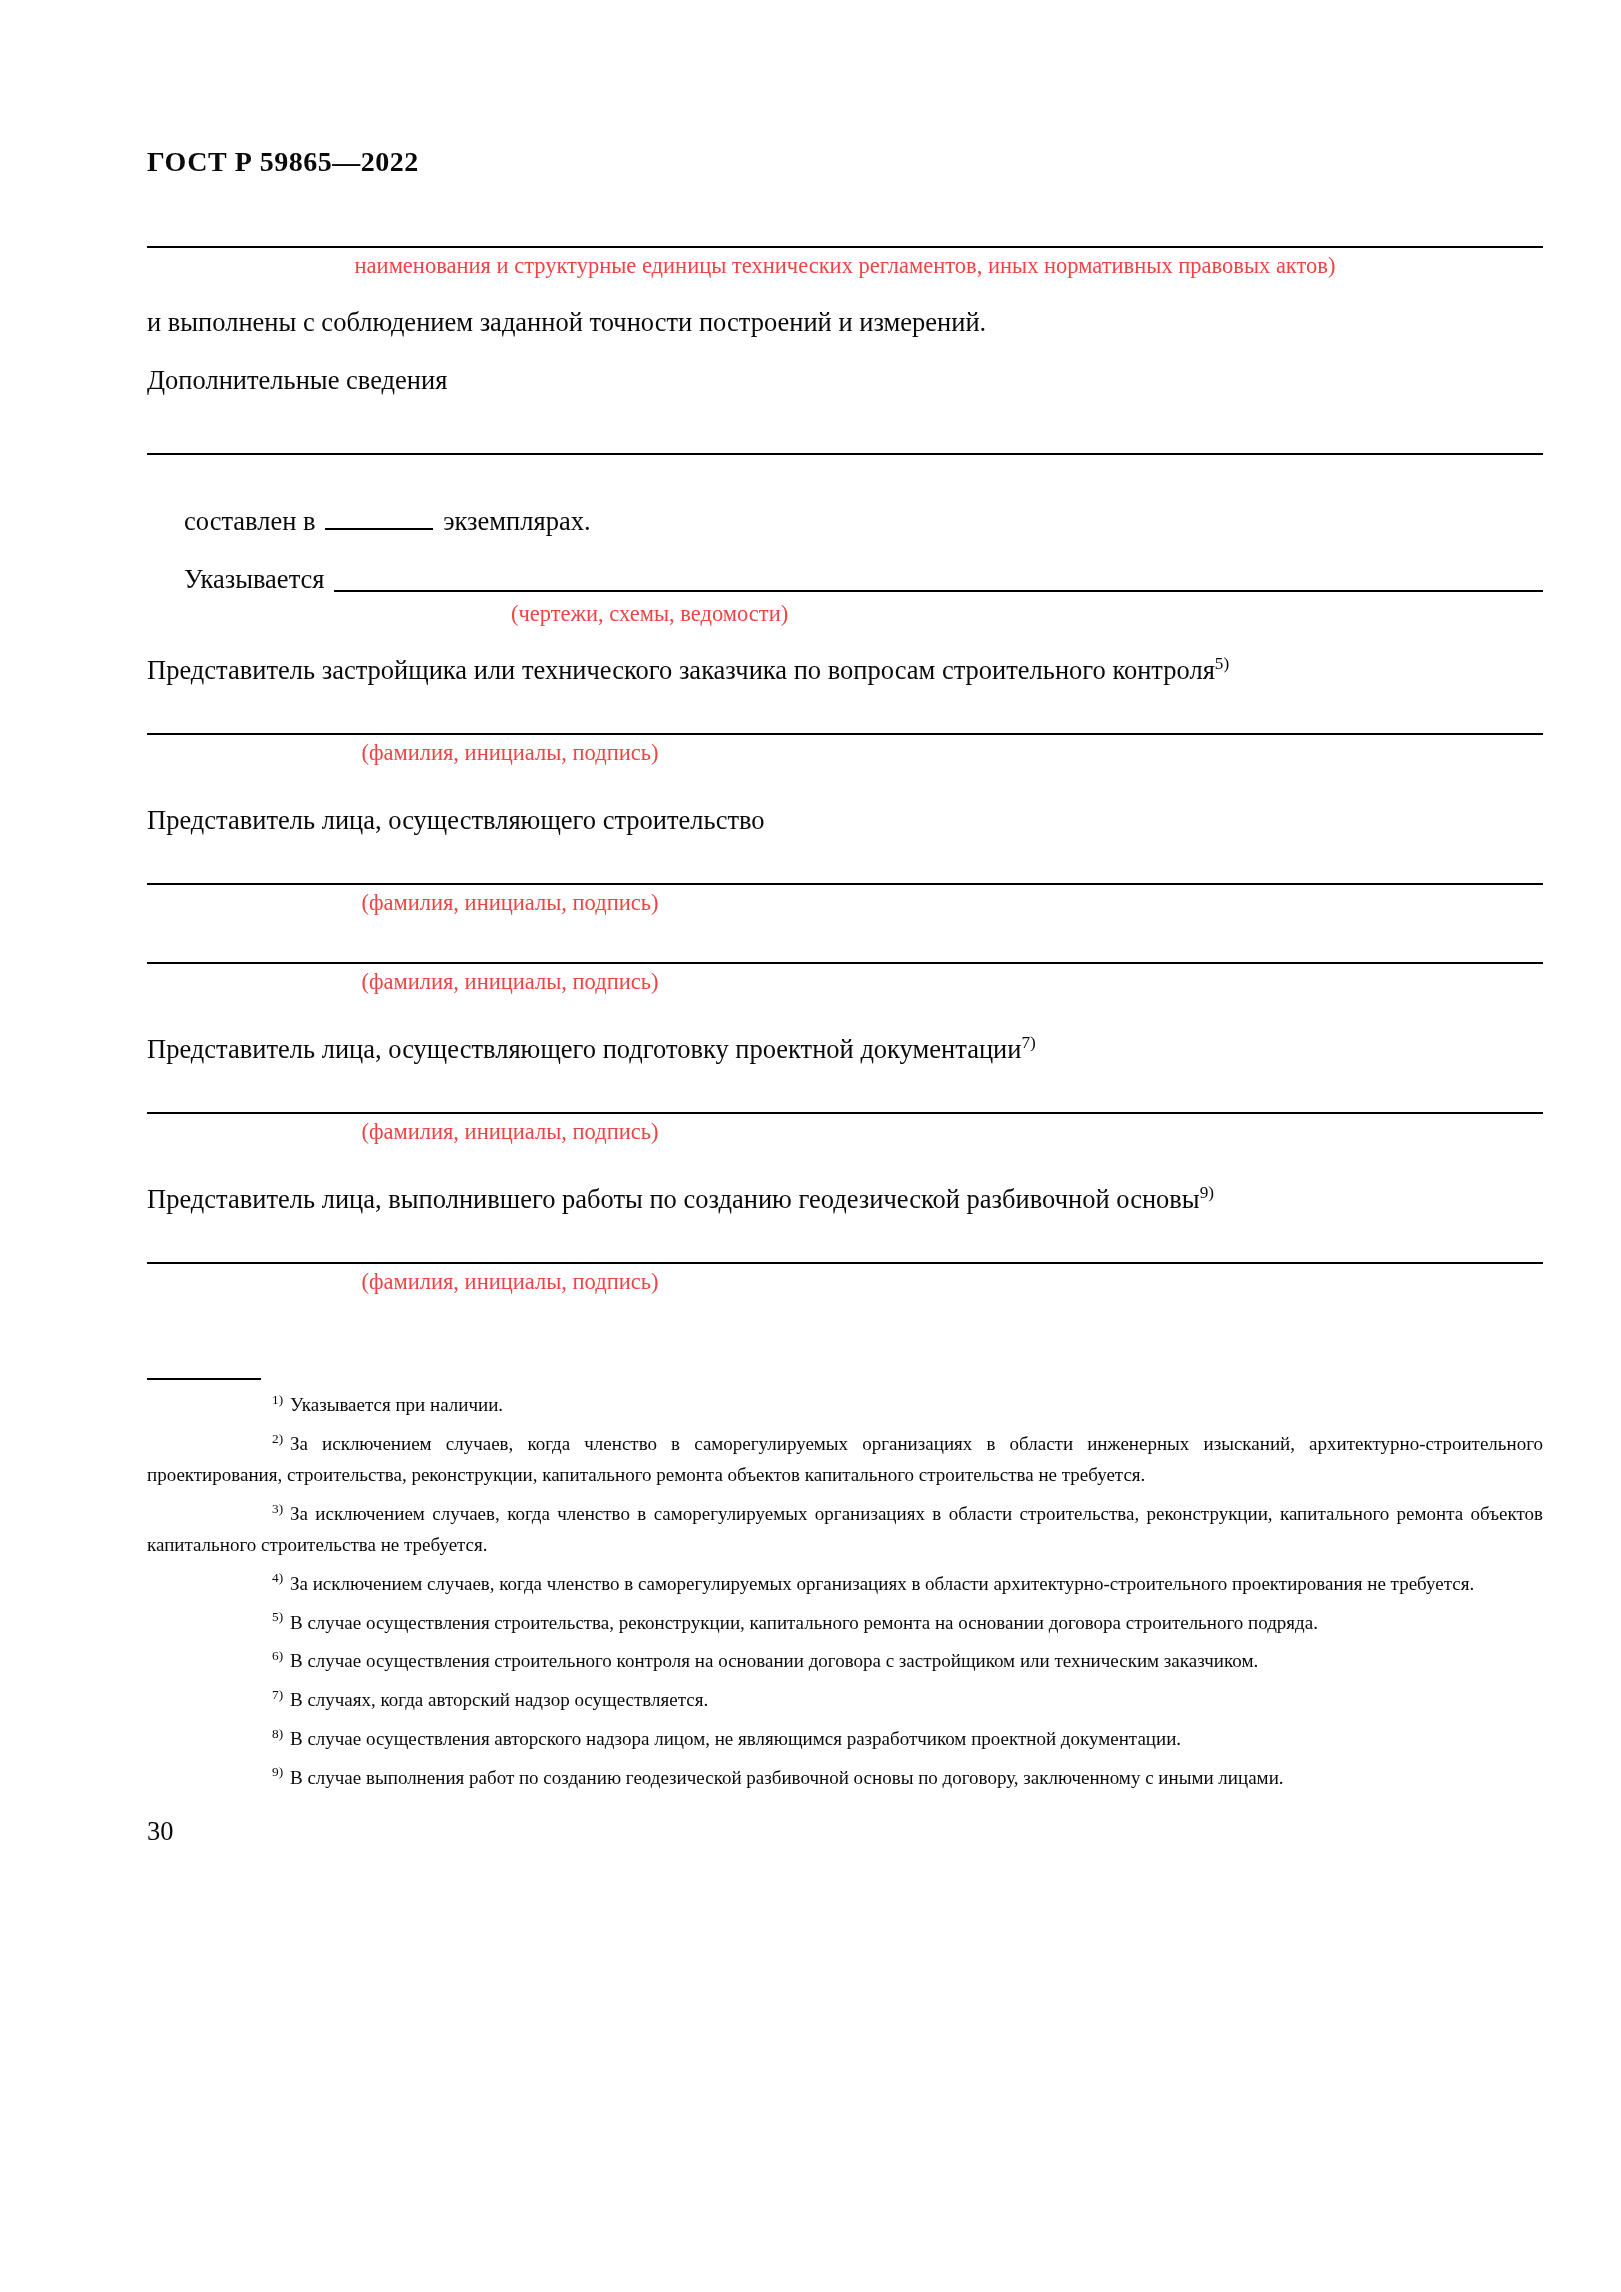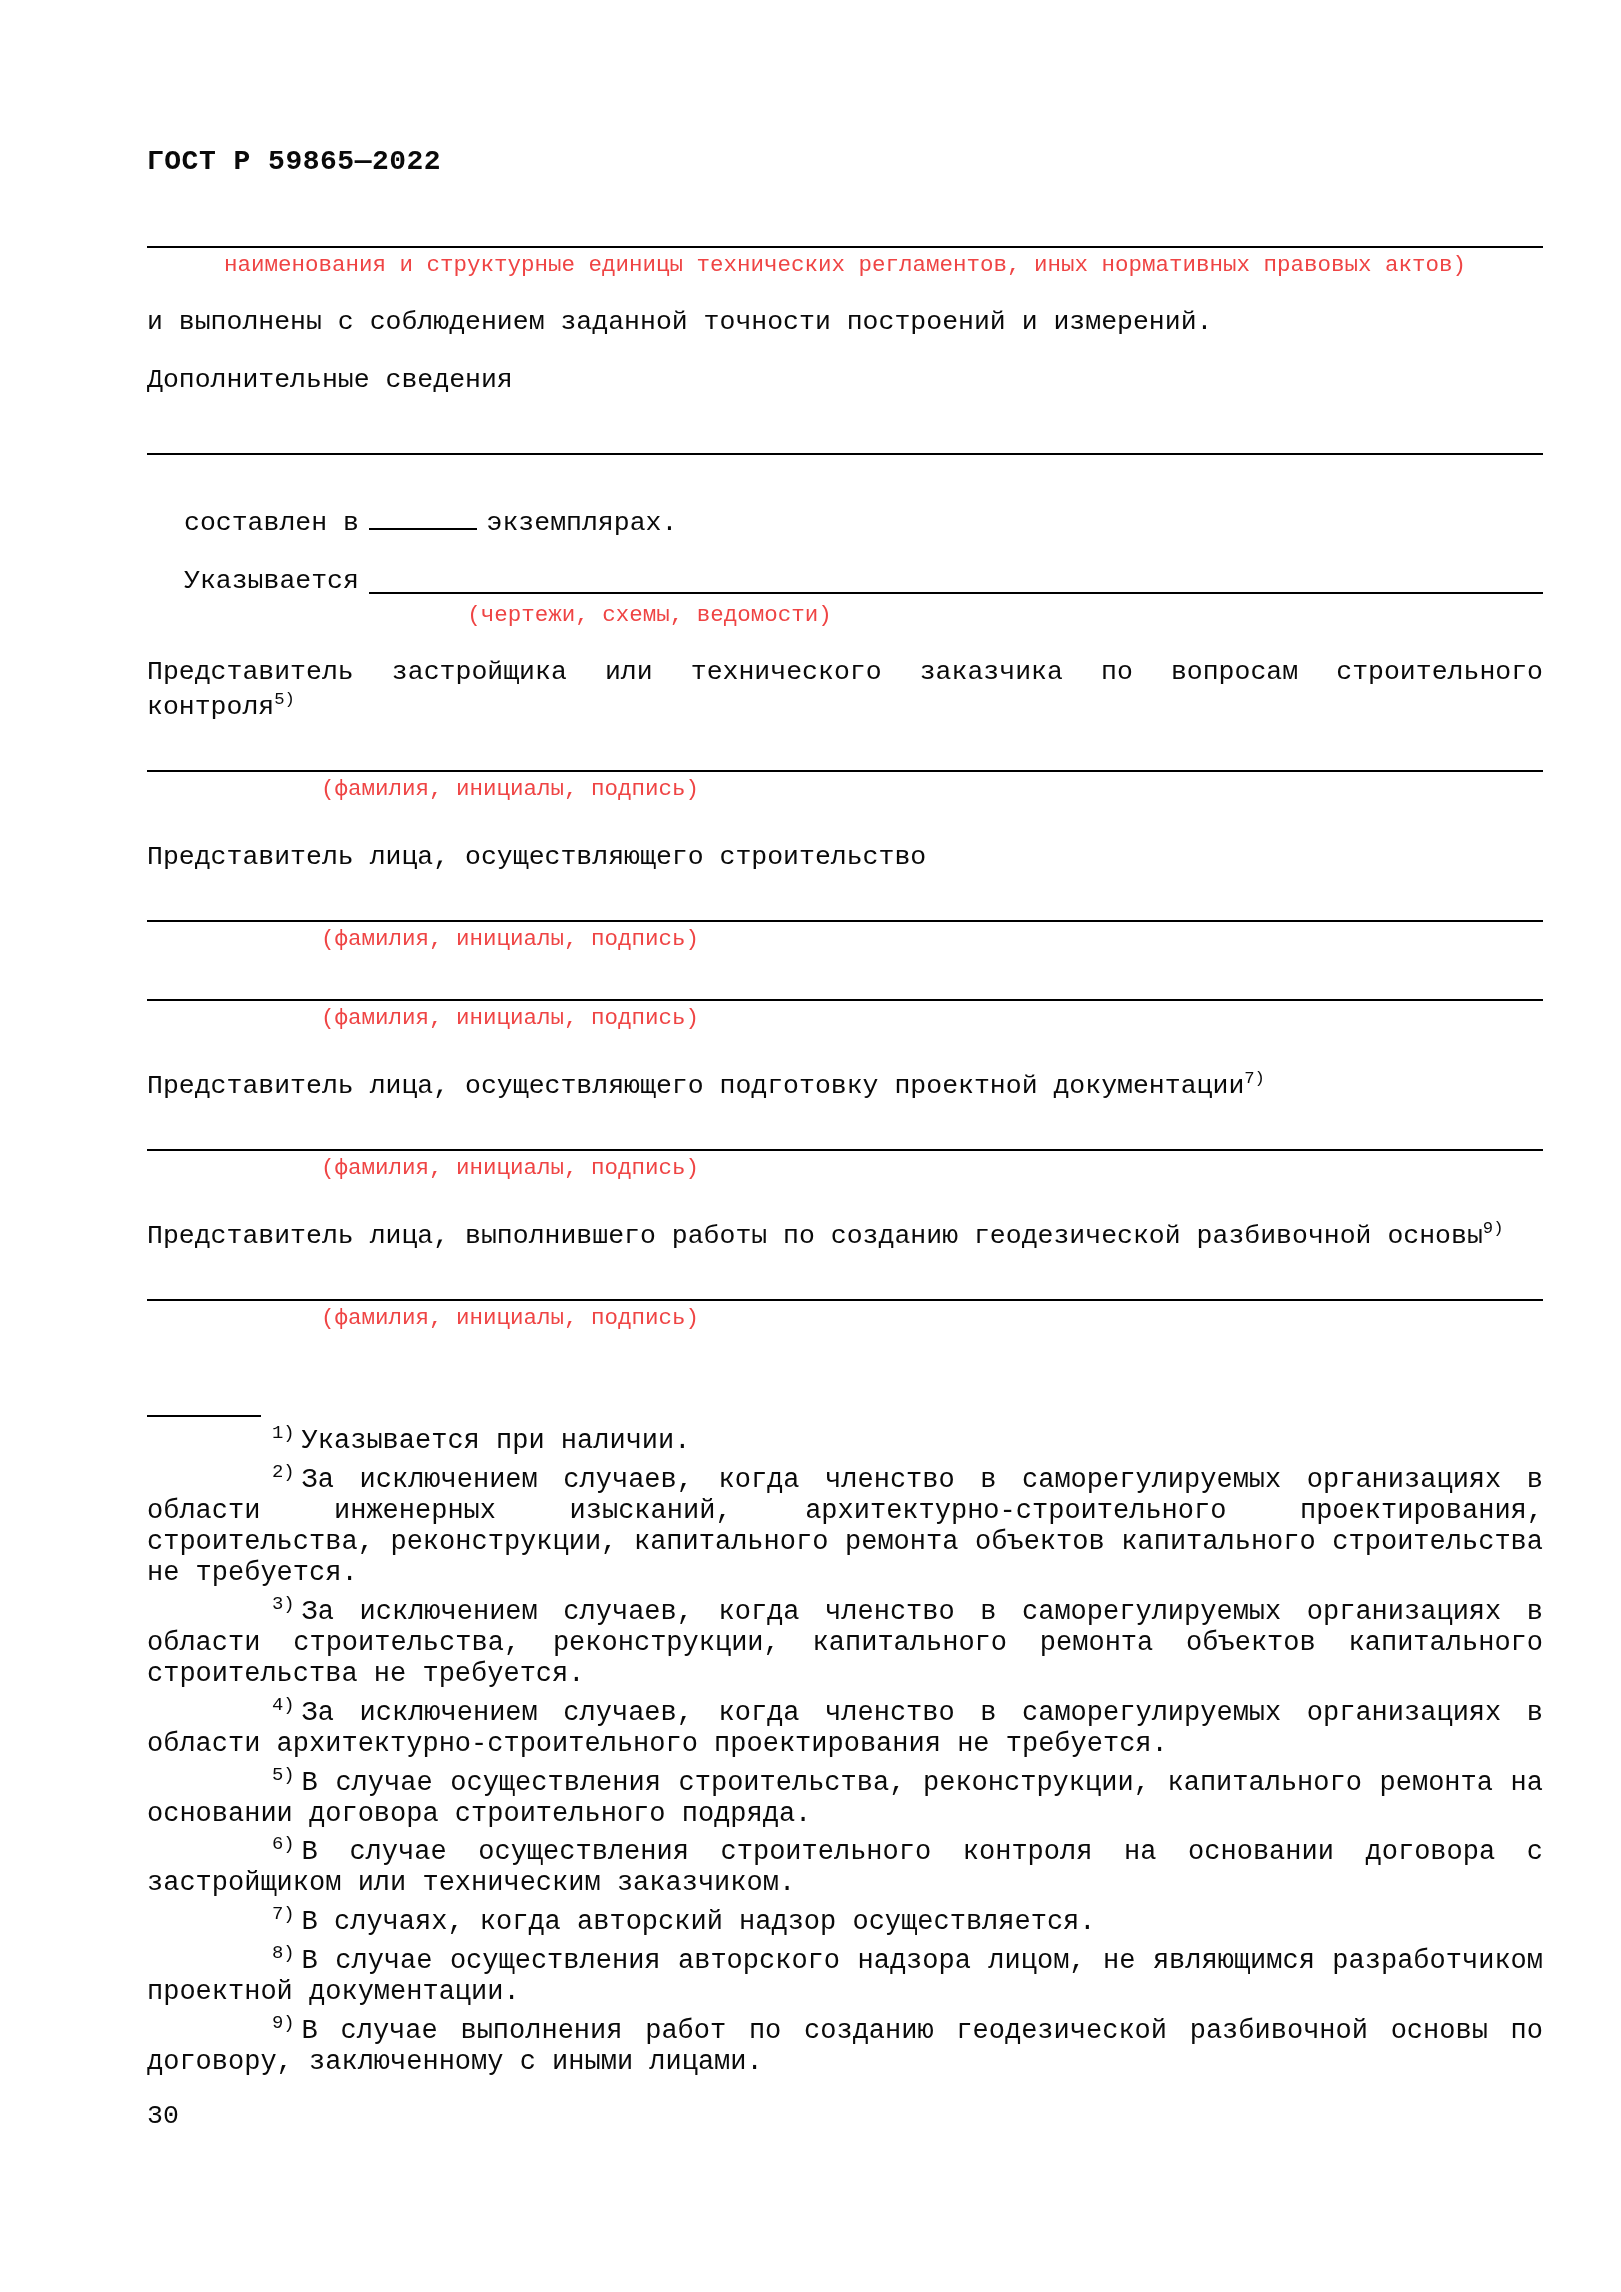--- a/index.html
+++ b/index.html
@@ -3,21 +3,21 @@
 <meta charset="utf-8">
 <style>
   html, body { margin: 0; padding: 0; background: #ffffff; }
   .page {
     position: relative;
     width: 1621px;
     height: 2274px;
     box-sizing: border-box;
     background: #ffffff;
     color: #0a0a0a;
-    font-family: Liberation Mono, monospace;
+    font-family: Liberation Serif, serif;
     font-size: 26.5px;
     line-height: 35px;
     padding: 145px 78px 0 147px;
     overflow: hidden;
   }
   .std-header {
     font-size: 28px;
     font-weight: 700;
     line-height: 33px;
     letter-spacing: 0.5px;
@@ -74,21 +74,21 @@
   .footnotes { margin-top: 82px; }
   .fn-rule {
     width: 114px;
     border: none;
     border-top: 2px solid #000;
     height: 0;
     margin: 0;
   }
   .fn {
     margin: 7.8px 0 0 0;
-    font-size: 27px;
+    font-size: 19px;
     line-height: 31px;
     text-indent: 125px;
     text-align: justify;
     text-align-last: left;
   }
   .fn.first { margin-top: 9.8px; }
   .fn sup { font-size: 70%; line-height: 0; margin-right: 6.9px; }
   .page-number { margin-top: 21.6px; font-size: 26.5px; }
 </style>
 </head>

